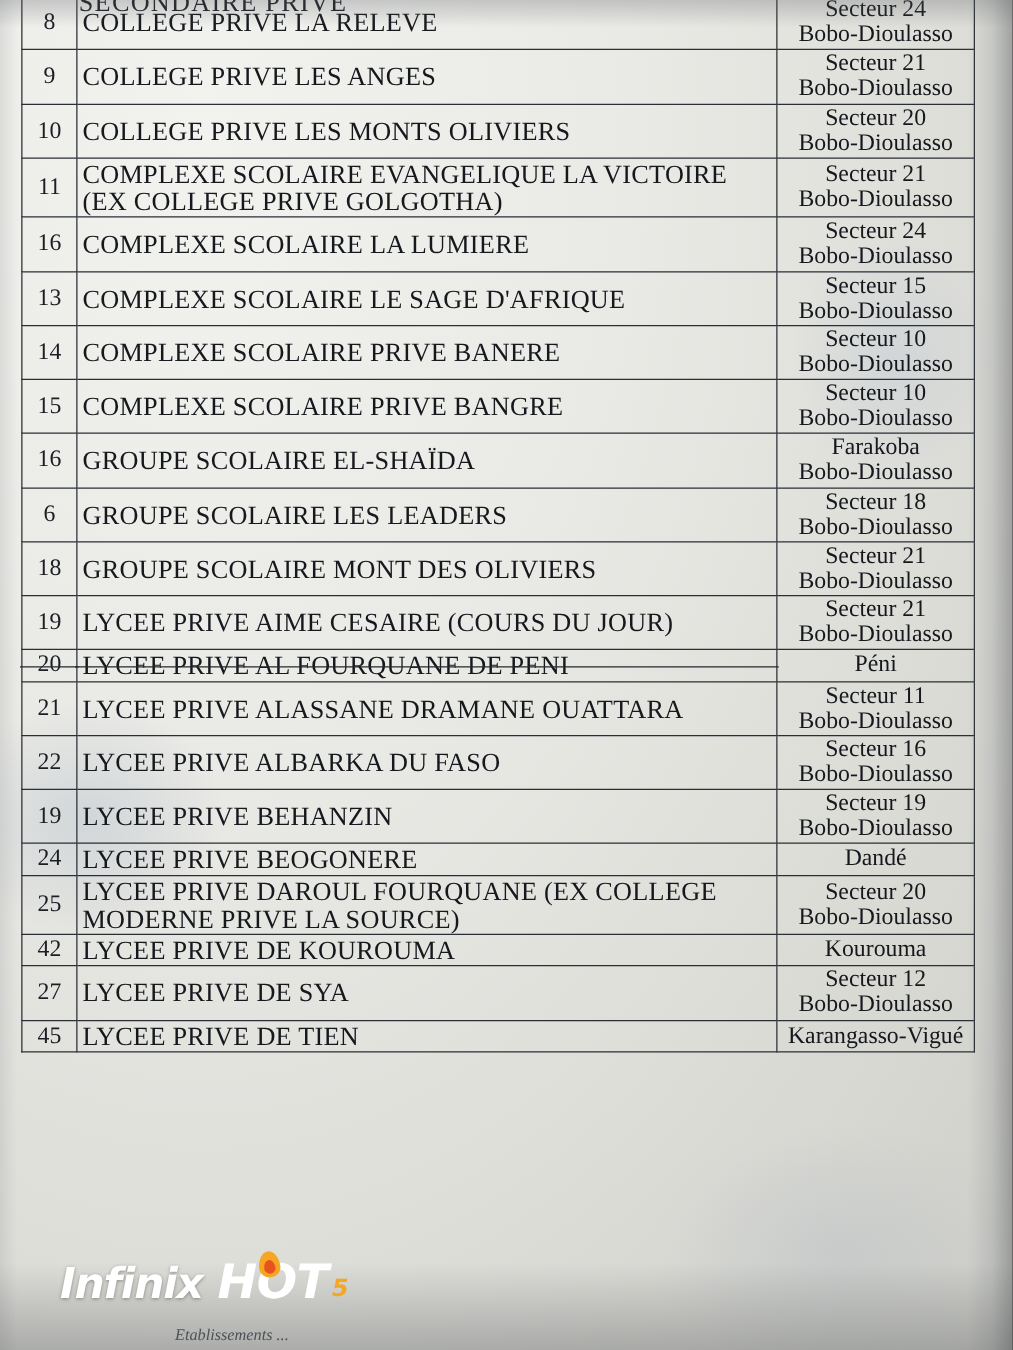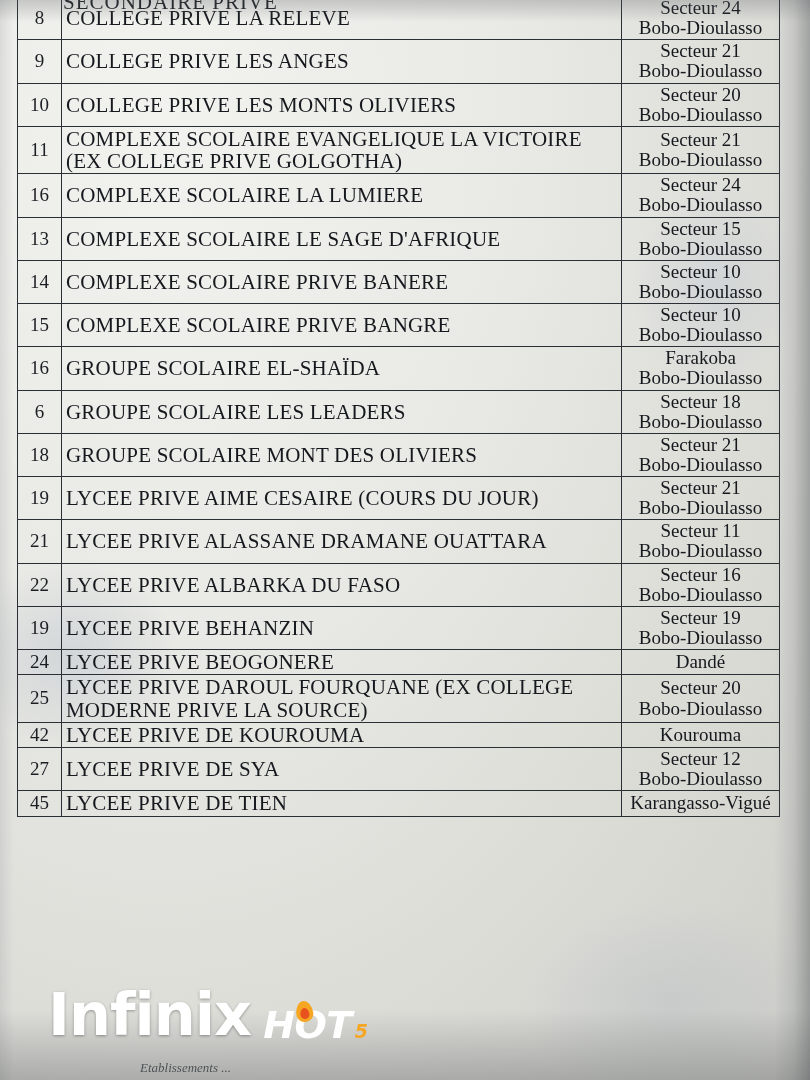--- a/index.html
+++ b/index.html
@@ -154,22 +154,23 @@
     position: absolute;
     left: 48px;
     bottom: 36px;
     display: flex;
     align-items: flex-end;
     gap: 12px;
     pointer-events: none;
   }
   #wm-infinix {
     font-family: "DejaVu Sans", sans-serif;
-    font-size: 59px;
+    font-size: 34px;
     font-weight: 700;
+    font-style: italic;
     color: #ffffff;
     letter-spacing: -1px;
     text-shadow: 0 1px 3px rgba(0,0,0,0.35);
     line-height: 1;
   }
   #wm-hot {
     font-family: "DejaVu Sans", sans-serif;
     font-size: 38px;
     font-weight: 700;
     font-style: italic;
@@ -298,20 +299,25 @@
             <td class="name">GROUPE SCOLAIRE MONT DES OLIVIERS</td>
             <td class="loc">Secteur 21
 Bobo-Dioulasso</td>
           </tr>
           <tr>
             <td class="num">19</td>
             <td class="name">LYCEE PRIVE AIME CESAIRE (COURS DU JOUR)</td>
             <td class="loc">Secteur 21
 Bobo-Dioulasso</td>
           </tr>
+          <tr class="struck">
+            <td class="num">20</td>
+            <td class="name">LYCEE PRIVE AL FOURQUANE DE PENI</td>
+            <td class="loc">Péni</td>
+          </tr>
           <tr>
             <td class="num">21</td>
             <td class="name">LYCEE PRIVE ALASSANE DRAMANE OUATTARA</td>
             <td class="loc">Secteur 11
 Bobo-Dioulasso</td>
           </tr>
           <tr>
             <td class="num">22</td>
             <td class="name">LYCEE PRIVE ALBARKA DU FASO</td>
             <td class="loc">Secteur 16

